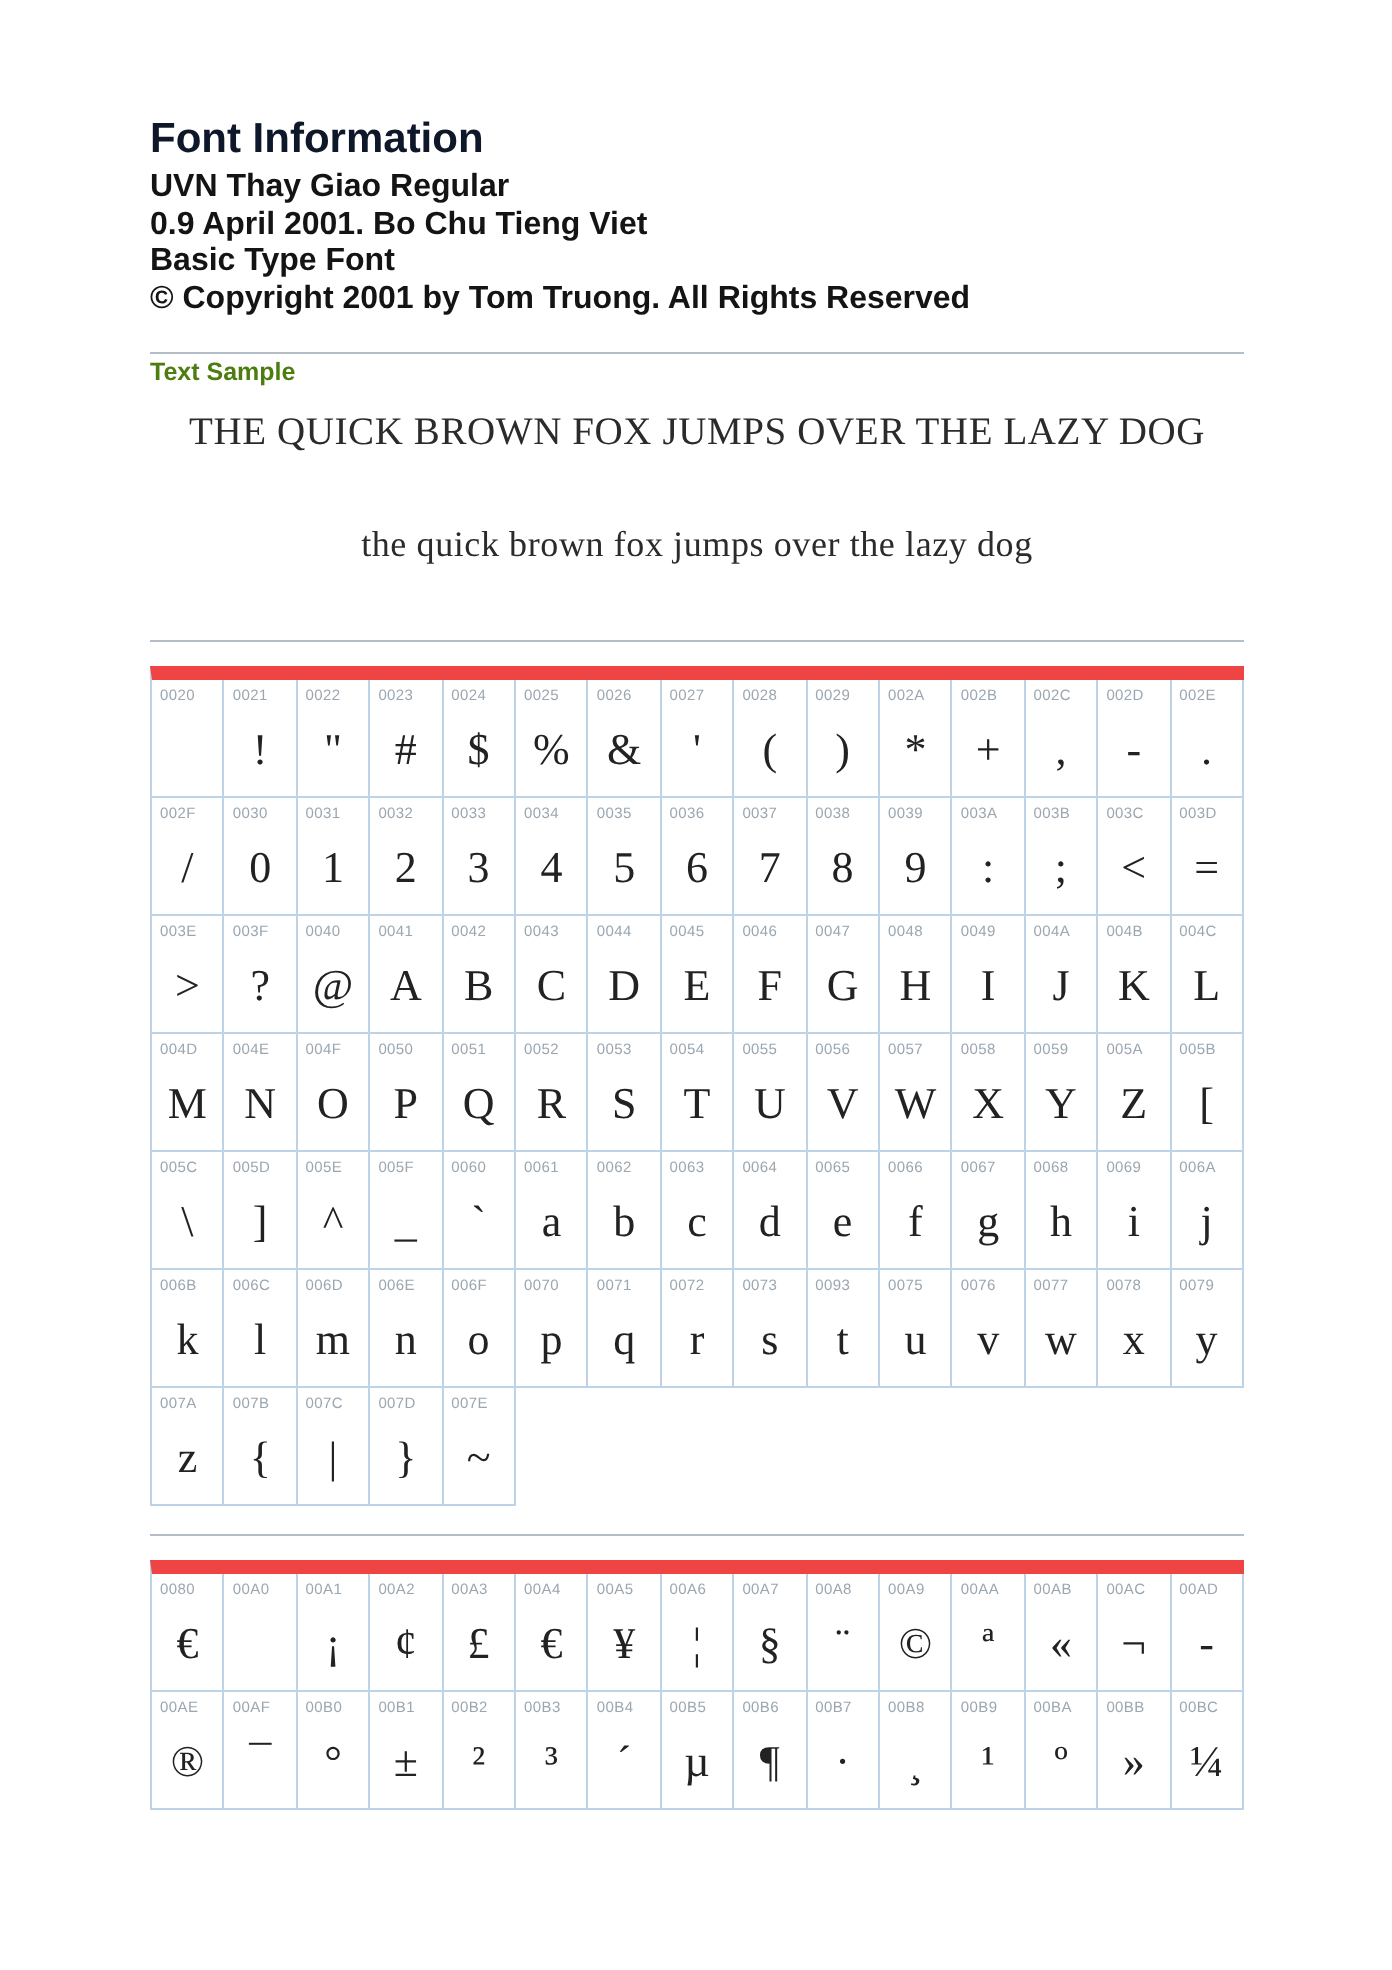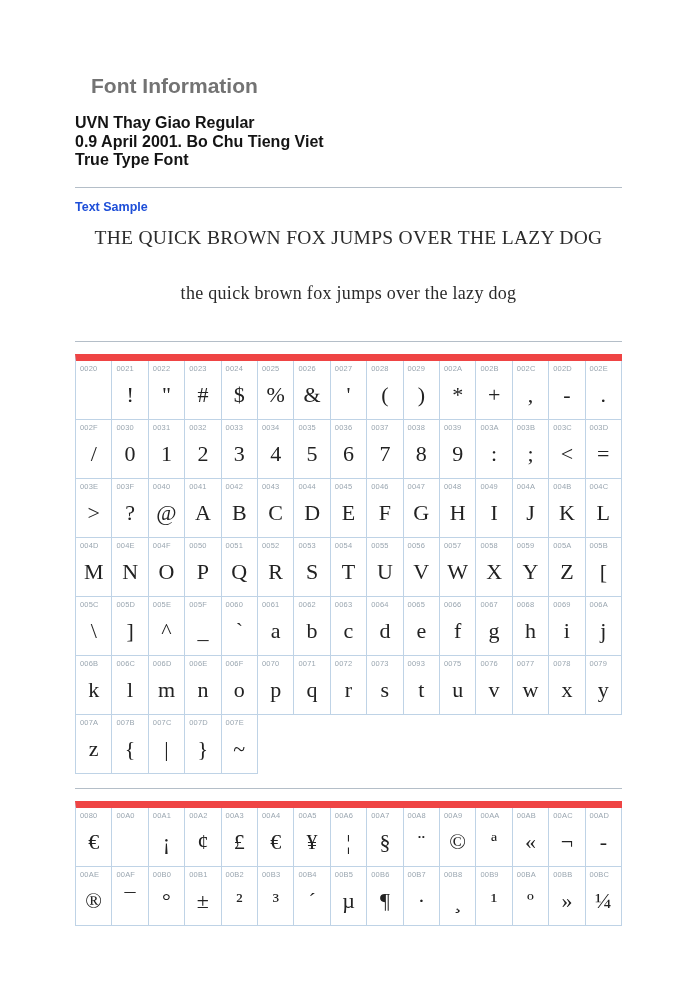--- a/index.html
+++ b/index.html
@@ -9,48 +9,48 @@
     background: #ffffff;
     font-family: "Liberation Sans", sans-serif;
     position: relative;
     overflow: hidden;
   }
   .content {
     width: 547px;
     margin-left: 75px;
   }
   .page-title {
-    margin: 16px;
+    margin: 0;
     padding-top: 57px;
     font-size: 21px;
     line-height: 1.2;
     font-weight: bold;
-    color: #737373;
+    color: #0f172a;
   }
   .meta-line {
     font-size: 16px;
     font-weight: bold;
     color: #141414;
     line-height: 18.5px;
   }
   .meta-block { margin-top: 3px; }
   .divider {
     height: 1px;
     background: #b4bec8;
     border: 0;
     margin: 0;
   }
   .divider.d1 { margin-top: 17px; }
   .divider.d2 { margin-top: 37px; }
   .divider.d3 { margin-top: 14px; }
   .section-heading {
     font-size: 12.5px;
     font-weight: bold;
-    color: #1d4ed8;
-    margin-top: 12px;
+    color: #4d7c0f;
+    margin-top: 2px;
   }
   .sample-upper {
     margin-top: 13px;
     text-align: center;
     font-family: "Liberation Serif", serif;
     font-size: 19.5px;
     color: #2b2b2b;
     letter-spacing: 0.3px;
   }
   .sample-lower {
@@ -99,21 +99,22 @@
 </head>
 <body>
 
 <div class="content">
 
   <h1 class="page-title">Font Information</h1>
 
   <div class="meta-block">
     <div class="meta-line">UVN Thay Giao Regular</div>
     <div class="meta-line">0.9 April 2001. Bo Chu Tieng Viet</div>
-    <div class="meta-line">True Type Font</div>
+    <div class="meta-line">Basic Type Font</div>
+    <div class="meta-line">© Copyright 2001 by Tom Truong. All Rights Reserved</div>
   </div>
 
   <div class="divider d1"></div>
 
   <div class="section-heading">Text Sample</div>
 
   <div class="sample-upper">THE QUICK BROWN FOX JUMPS OVER THE LAZY DOG</div>
   <div class="sample-lower">the quick brown fox jumps over the lazy dog</div>
 
   <div class="divider d2"></div>

